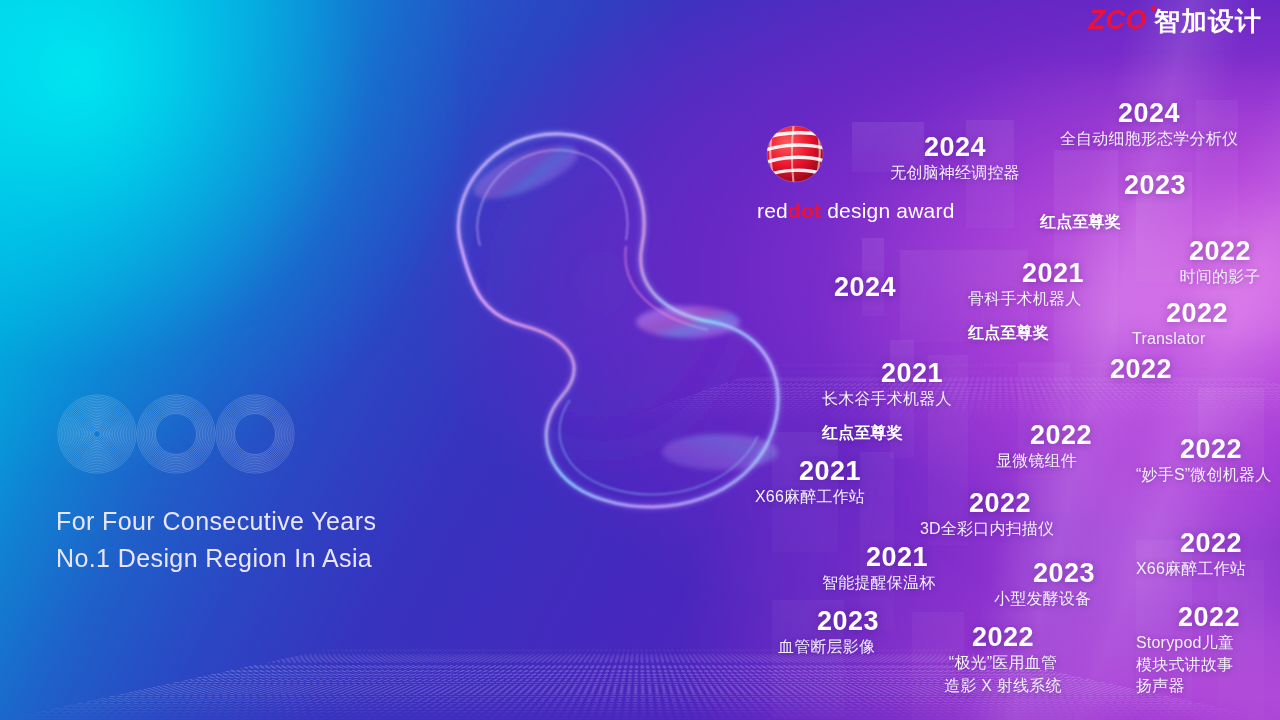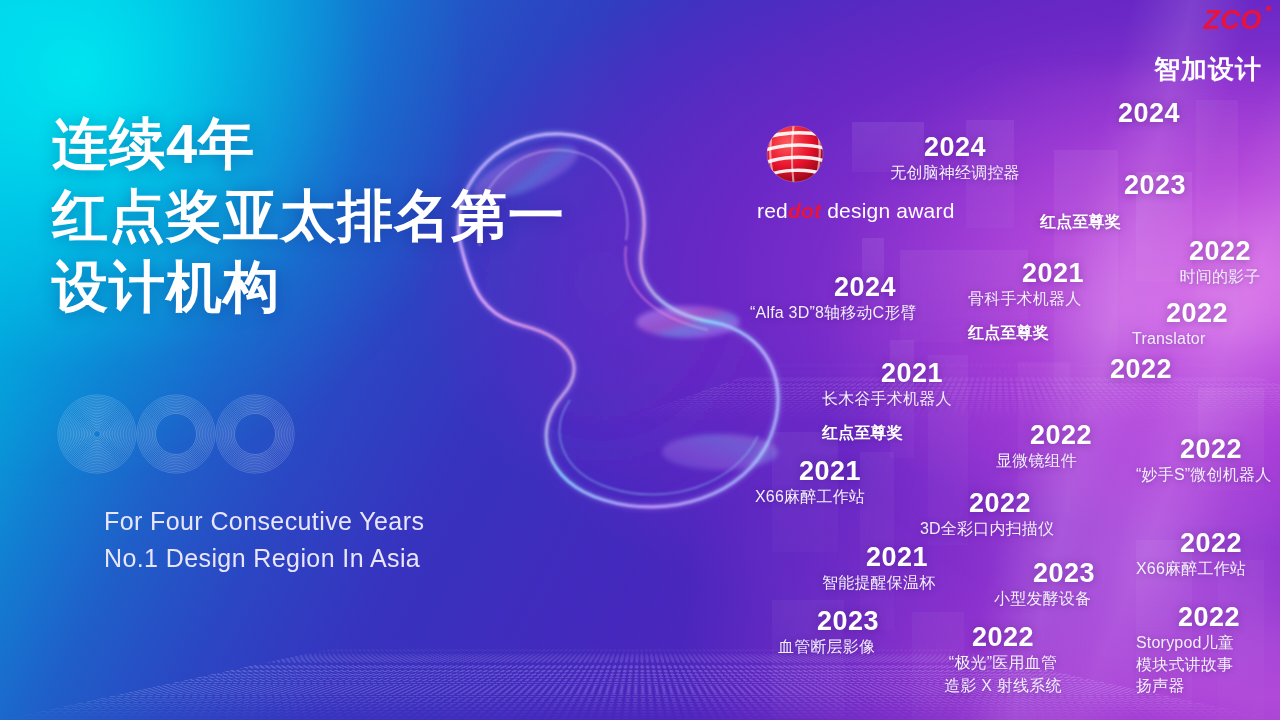--- a/index.html
+++ b/index.html
@@ -92,21 +92,21 @@
 
   
   .bubble{
     position:absolute; left:420px; top:100px; width:380px; height:430px;
     pointer-events:none;
   }
 
   
   #logo{
     position:absolute; right:18px; top:7px;
-    display:flex; align-items:flex-end; gap:22px;flex-direction:column;
+    display:flex; align-items:flex-end; gap:7px;
   }
   #logo .zco{
     font-family:"Liberation Sans",sans-serif;
     font-weight:bold; font-size:27px; letter-spacing:.5px;
     color:#e8123c; position:relative; line-height:1;
     font-style:italic;
   }
   #logo .zco .deg{
     position:absolute; right:-9px; top:-1px;
     width:5px; height:5px; border-radius:50%; background:#e8123c;
@@ -128,31 +128,31 @@
 
   
   #emblem{ position:absolute; left:56px; top:393px; width:240px; height:82px; opacity:.85;}
 
   
   #subtitle{
     position:absolute; left:56px; top:503px;
     color:#e9e6fb; font-size:25px; line-height:1.46;
     font-weight:300; letter-spacing:.4px;
   }
-  #subtitle .l{ display:block; white-space:nowrap;margin-left:48px; }
+  #subtitle .l{ display:block; white-space:nowrap; }
 
   
   #reddot{ position:absolute; left:757px; top:123px; width:200px; height:110px; }
   #reddot .sphere{ position:absolute; left:7px; top:0; width:62px; height:62px; }
   #reddot .words{
     position:absolute; left:0; top:76px; width:200px;
     font-size:21px; color:#ffffff; letter-spacing:.2px; white-space:nowrap;
     font-weight:400;
   }
-  #reddot .words .dot{ color:#e8123c; font-weight:bold;font-style:italic; }
+  #reddot .words .dot{ color:#e8123c; font-weight:bold; }
 
   
   .award{ position:absolute; color:#fff; white-space:nowrap; }
   .award .yr{
     font-size:27px; font-weight:bold; line-height:1.12;
     letter-spacing:.5px; color:#ffffff;
     text-shadow:0 1px 8px rgba(40,10,90,.35);
     text-align:center;
   }
   .award .nm{
@@ -250,25 +250,20 @@
   </svg>
 
   <div id="logo">
     <div class="zco">
       <span>ZCO</span>
       <span class="deg"></span>
     </div>
     <div class="cn">智加设计</div>
   </div>
 
-  <div id="headline">
-    <span class="l">连续4年</span>
-    <span class="l">红点奖亚太排名第一</span>
-    <span class="l">设计机构</span>
-  </div>
 
   <svg id="emblem" viewBox="0 0 240 82">
     <g id="ringhost">
         <circle cx="41" cy="41" r="3.50" fill="none" stroke="#ffffff" stroke-width="0.55" opacity="0.601"></circle>
         <circle cx="41" cy="41" r="5.05" fill="none" stroke="#ffffff" stroke-width="0.55" opacity="0.592"></circle>
         <circle cx="41" cy="41" r="6.60" fill="none" stroke="#ffffff" stroke-width="0.55" opacity="0.584"></circle>
         <circle cx="41" cy="41" r="8.15" fill="none" stroke="#ffffff" stroke-width="0.55" opacity="0.575"></circle>
         <circle cx="41" cy="41" r="9.70" fill="none" stroke="#ffffff" stroke-width="0.55" opacity="0.567"></circle>
         <circle cx="41" cy="41" r="11.25" fill="none" stroke="#ffffff" stroke-width="0.55" opacity="0.558"></circle>
         <circle cx="41" cy="41" r="12.80" fill="none" stroke="#ffffff" stroke-width="0.55" opacity="0.550"></circle>
@@ -355,35 +350,35 @@
     </div>
   </div>
 
   <div class="award calign" style="left:860px; top:132px; width:190px;">
     <div class="yr">2024</div>
     <div class="nm">无创脑神经调控器</div>
   </div>
 
   <div class="award calign" style="left:1026px; top:98px; width:246px;">
     <div class="yr">2024</div>
+    <div class="nm">全自动细胞形态学分析仪</div>
   </div>
 
   <div class="award" style="left:1040px; top:170px; width:230px;">
     <div class="yr">2023</div>
     <div class="hn">红点至尊奖</div>
   </div>
 
   <div class="award calign" style="left:1162px; top:236px; width:116px;">
     <div class="yr">2022</div>
     <div class="nm">时间的影子</div>
   </div>
 
   <div class="award" style="left:750px; top:272px; width:230px;">
     <div class="yr">2024</div>
-    <div class="nm">“Alfa 3D”8轴移动C形臂</div>
   </div>
 
   <div class="award" style="left:968px; top:258px; width:170px;">
     <div class="yr">2021</div>
     <div class="nm">骨科手术机器人</div>
     <div class="hn">红点至尊奖</div>
   </div>
 
   <div class="award" style="left:1132px; top:298px; width:130px;">
     <div class="yr">2022</div>

